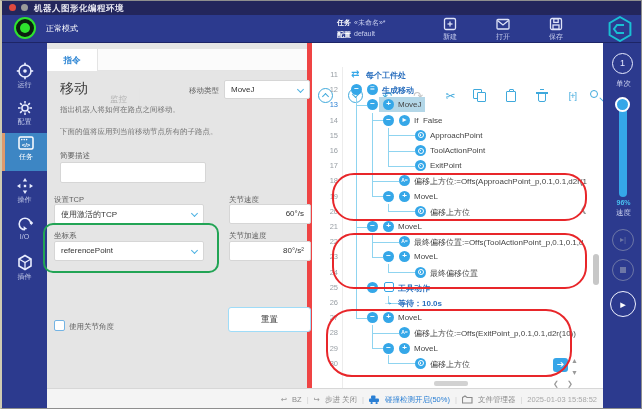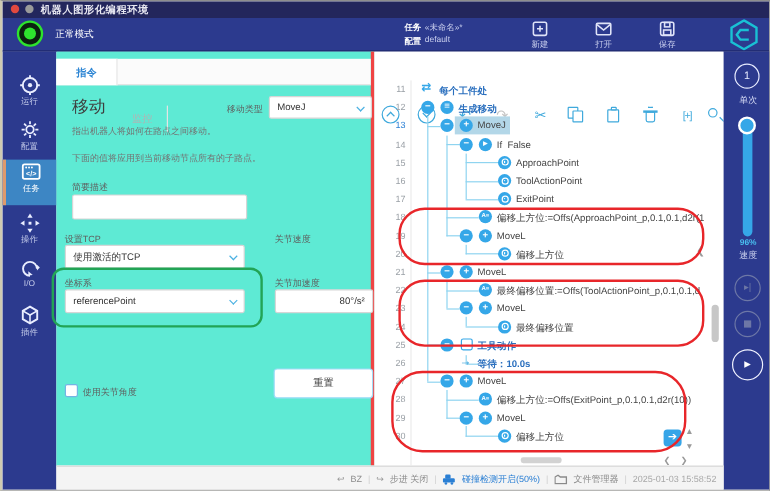--- a/index.html
+++ b/index.html
@@ -19,21 +19,21 @@
   .hl{color:#fff;font-size:7px;font-weight:bold;}
   .hv{color:#c9cfee;font-size:7px;}
   .haction{width:40px;text-align:center;color:#c9cfee;font-size:7px;}
   .haction svg{display:block;margin:0 auto;}
   
   #sidebar{left:0;top:42px;width:45px;height:367px;background:#2c3a8e;}
   .sbitem{left:0;width:45px;height:36px;text-align:center;color:#c3cae9;font-size:7px;}
   .sbitem svg{display:block;margin:1px auto 0;}
   .sbitem.active{background:#3d86c4;color:#fff;border-left:3px solid #de9a6d;height:38px;}
   
-  #main{left:45px;top:42px;width:265px;height:345px;background:#5eead4;border-right:3px solid #ef4444;}
+  #main{left:45px;top:42px;width:265px;height:345px;background:#e5e5e5;border-right:5px solid #ef4444;}
   #tabbar{left:0;top:6px;width:100%;height:22px;border-bottom:1px solid #e4e4e4;background:#fbfbfb;}
   .tab{top:0;height:22px;line-height:22px;text-align:center;font-size:8.5px;border-right:1px solid #e4e4e4;}
   .tab.active{color:#2e86d4;font-weight:bold;background:#fff;}
   .tab.inactive{color:#b3b3b3;}
   #form-title{left:13px;top:37px;font-size:14px;color:#3e3e3e;font-weight:500;}
   .flabel{font-size:7.5px;color:#5f5f5f;}
   .fdesc{font-size:7.5px;color:#737373;}
   .select,.input{background:#fff;border:1px solid #d6d6d6;border-radius:2px;font-size:8px;color:#333;}
   .select .val{position:absolute;left:6px;top:4px;}
   .chev{position:absolute;right:6px;top:6px;width:5px;height:5px;border-left:1.3px solid #4cb1e2;
@@ -207,20 +207,23 @@
     <div class="abs fdesc" style="left:13px;top:84px;">下面的值将应用到当前移动节点所有的子路点。</div>
     <div class="abs fdesc" style="left:13px;top:62px;">指出机器人将如何在路点之间移动。</div>
     <div class="abs flabel" style="left:13px;top:108px;">简要描述</div>
     <div class="abs input" style="left:13px;top:119px;width:146px;height:21px;"></div>
     <div class="abs flabel" style="left:7px;top:152px;">设置TCP</div>
     <div class="abs select" style="left:7px;top:161px;width:150px;height:20px;">
       <span class="val">使用激活的TCP</span>
         <i class="chev"></i>
     </div>
     <div class="abs flabel" style="left:182px;top:152px;">关节速度</div>
+    <div class="abs input" style="left:182px;top:161px;width:82px;height:20px;">
+      <span class="val">60°/s</span>
+    </div>
     <div class="abs flabel" style="left:7px;top:188px;">坐标系</div>
     <div class="abs select" style="left:7px;top:198px;width:150px;height:20px;">
       <span class="val">referencePoint</span>
         <i class="chev"></i>
     </div>
     <div class="abs flabel" style="left:182px;top:188px;">关节加速度</div>
     <div class="abs input" style="left:182px;top:198px;width:82px;height:20px;">
       <span class="val">80°/s²</span>
     </div>
     <div class="abs" id="joint-cb"></div>

